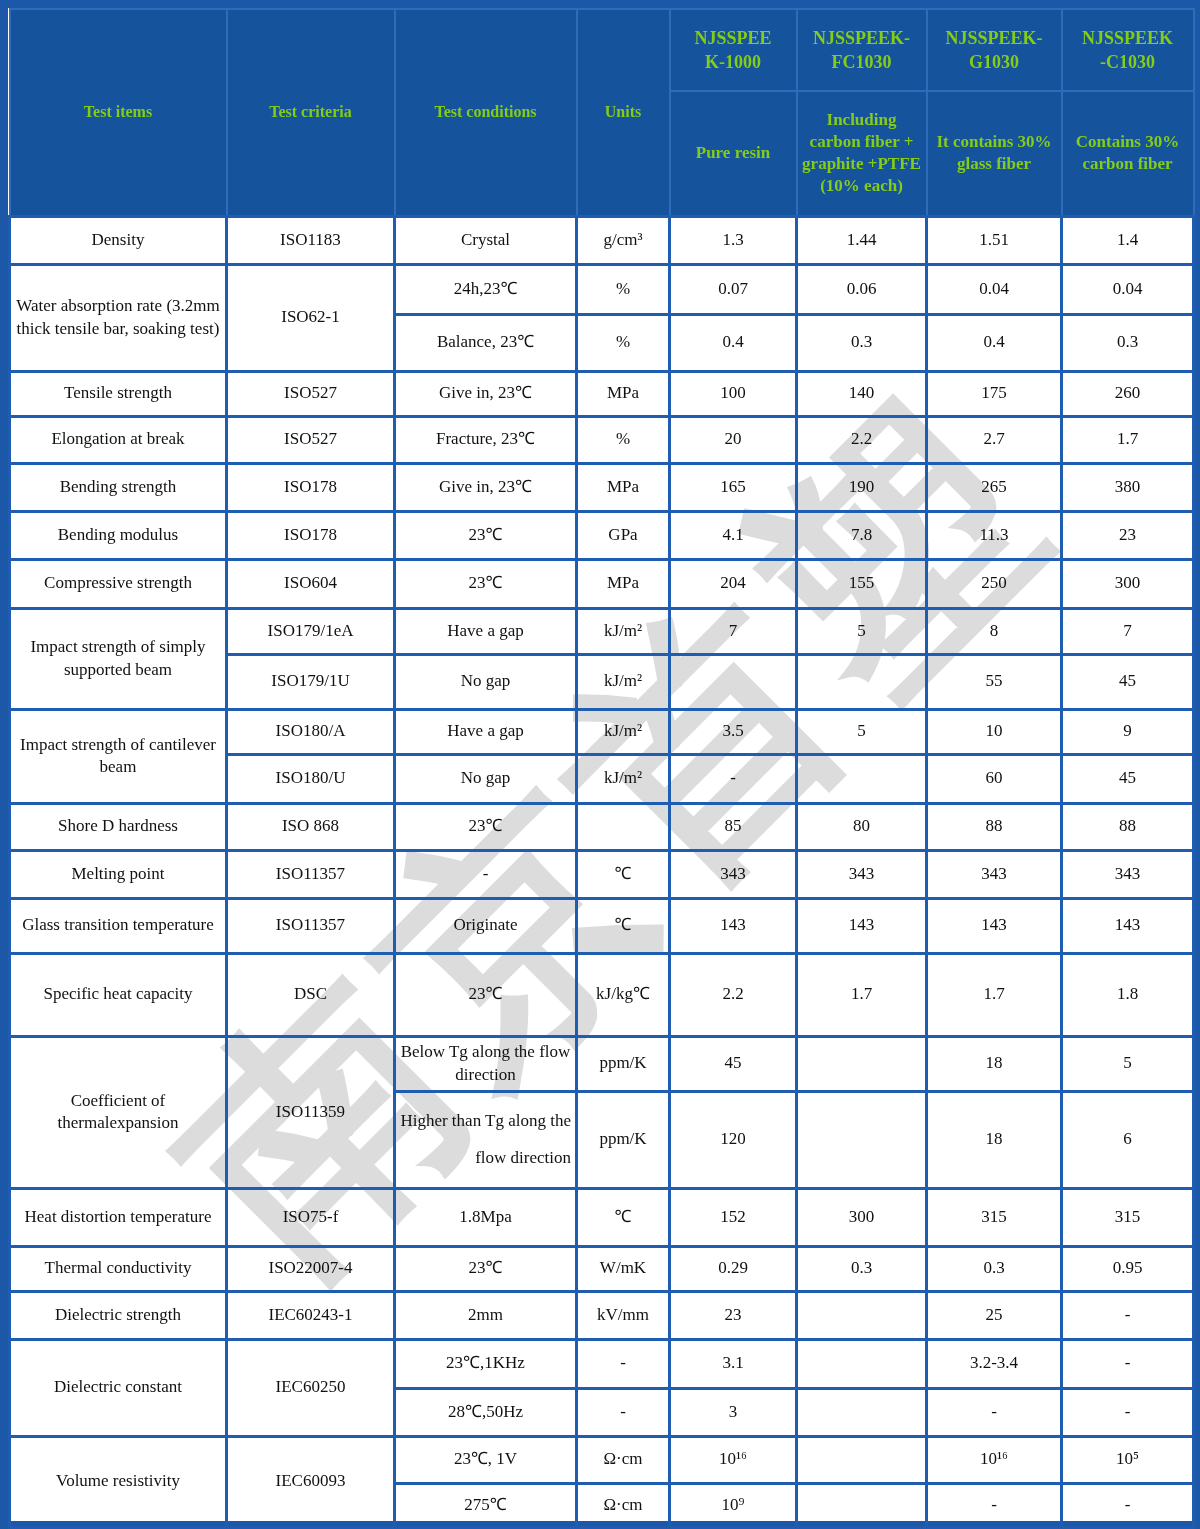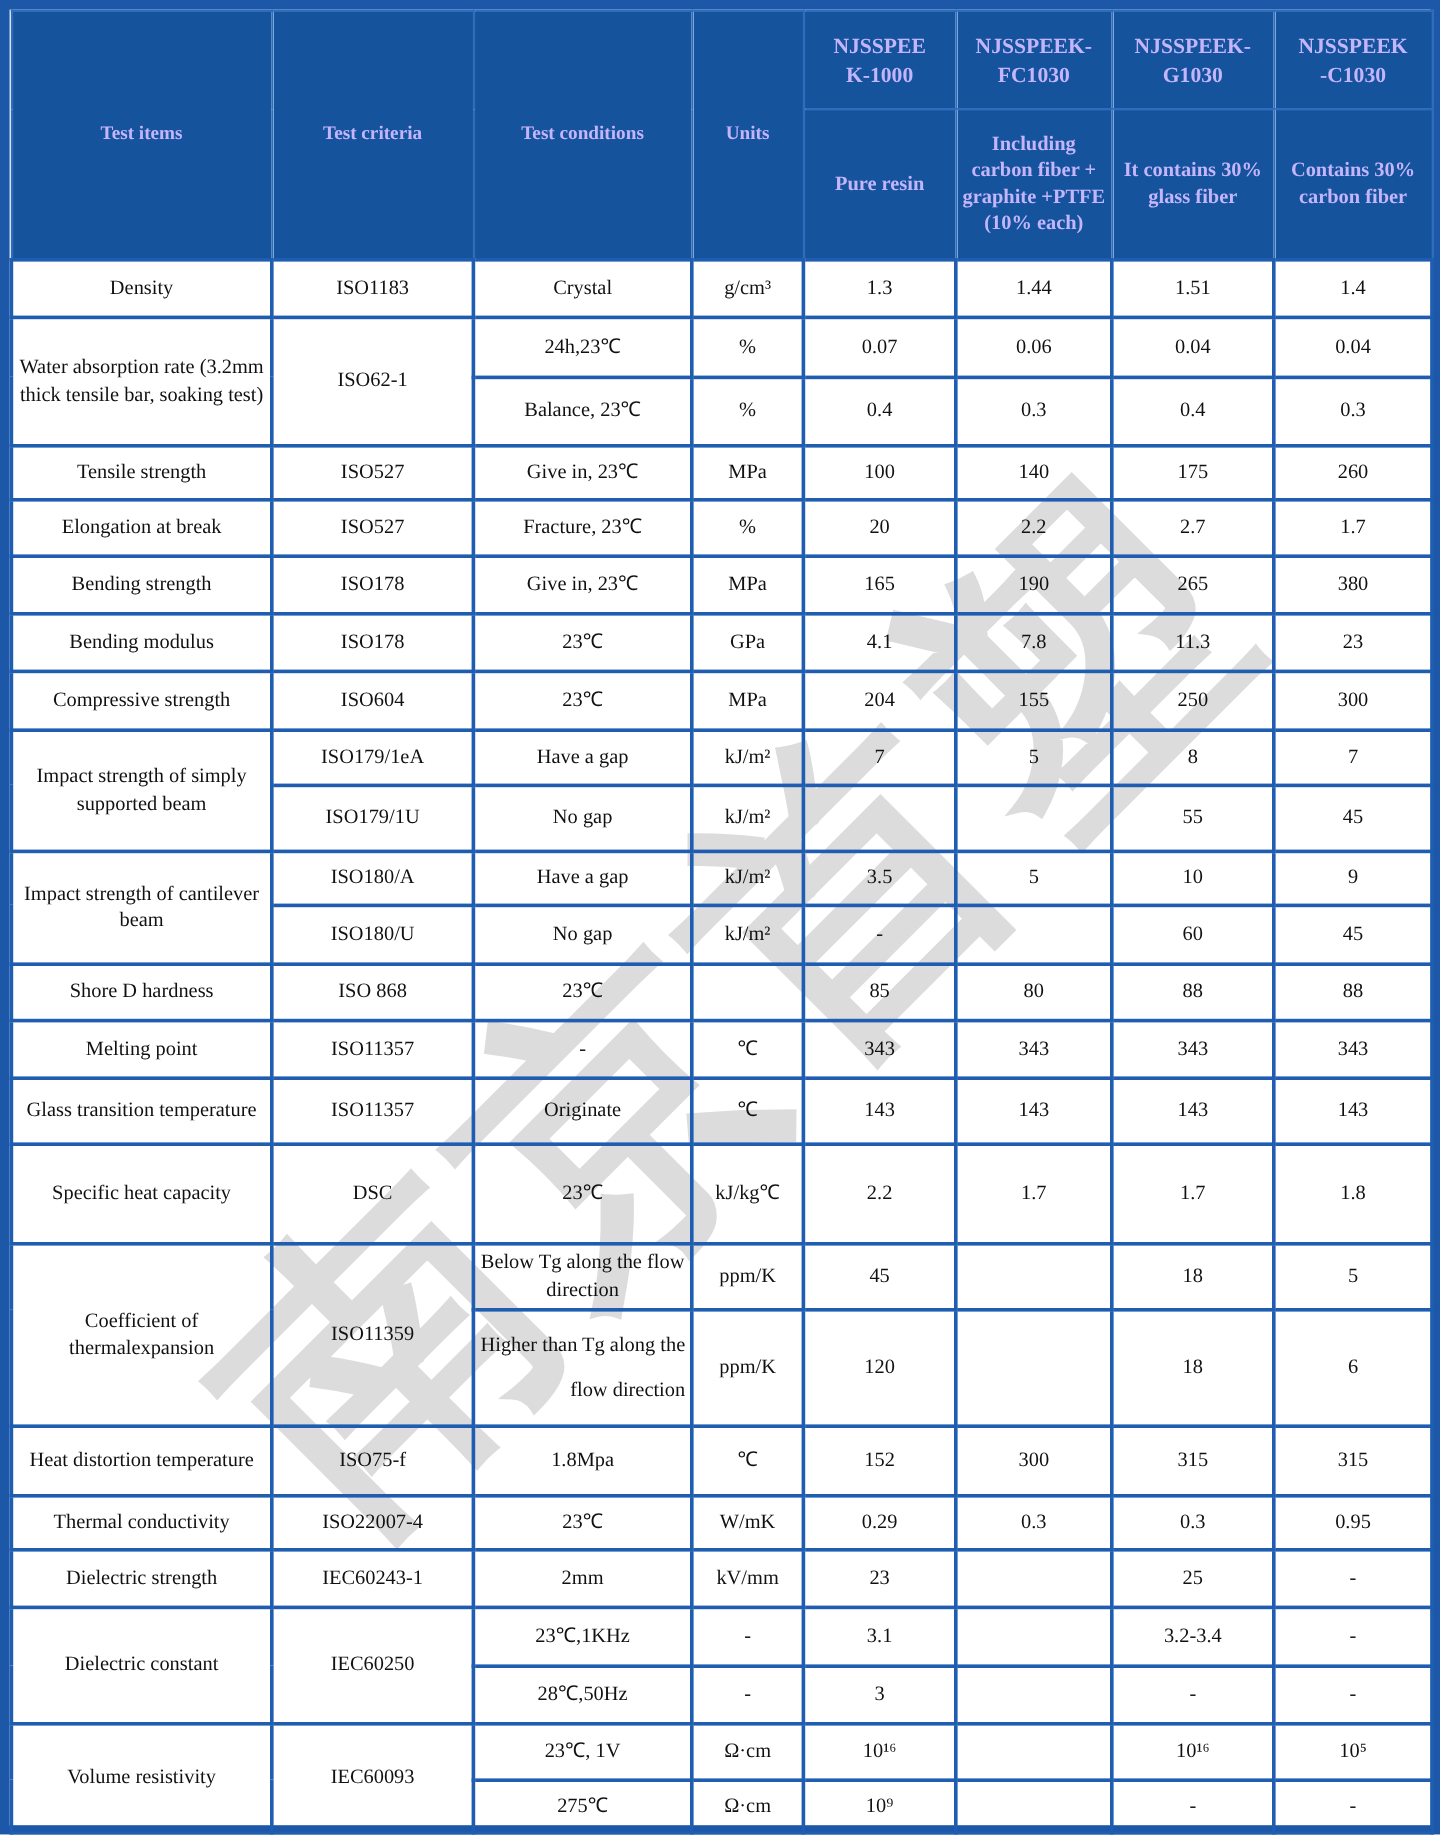--- a/index.html
+++ b/index.html
@@ -38,21 +38,21 @@
   th,td{
     border:3px solid #1f5db1;
     text-align:center;
     vertical-align:middle;
     padding:2px 4px;
     background:transparent;
     overflow:hidden;
   }
   thead th{
     background:#15539d;
-    color:#c4b5fd;
+    color:#84cc16;
     font-weight:bold;
     border:2px solid #2e6cbc;
   }
   .col-title{font-size:16px;}
   .prod-name{font-size:18px;line-height:1.35;}
   .prod-desc{font-size:17px;line-height:1.3;}
   tbody td{
     font-size:17px;
     color:#111111;
     line-height:1.3;

